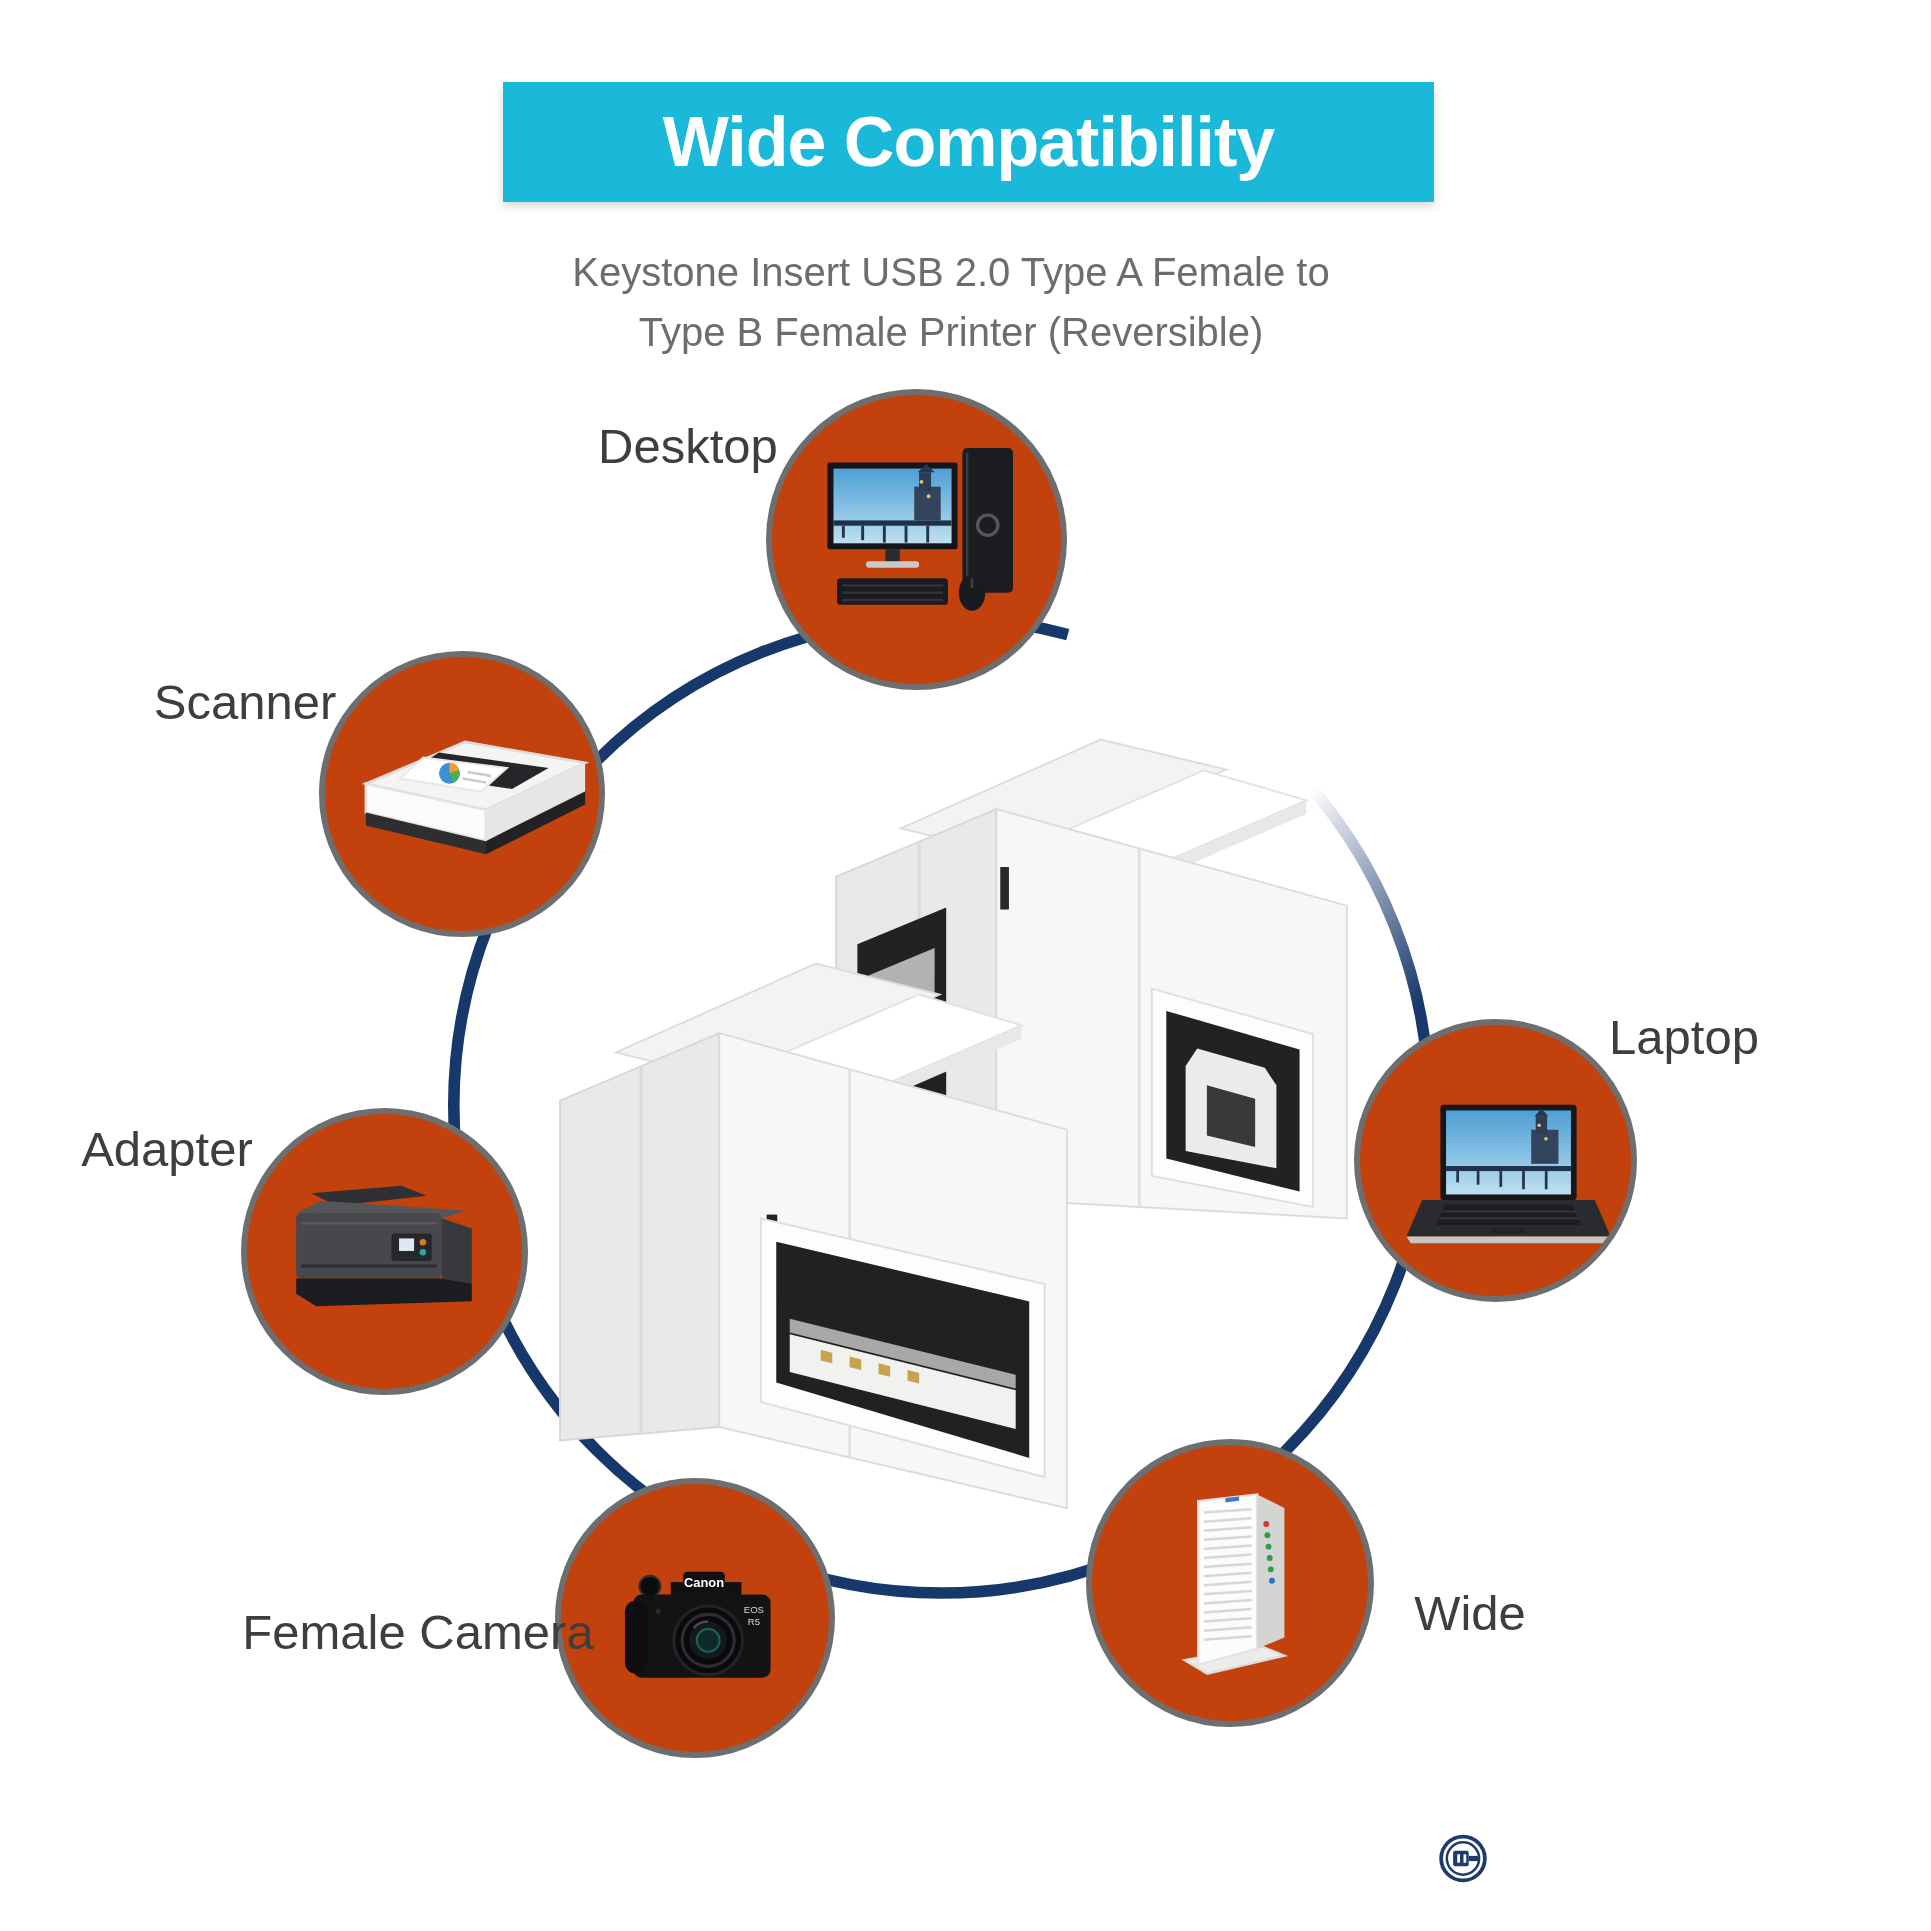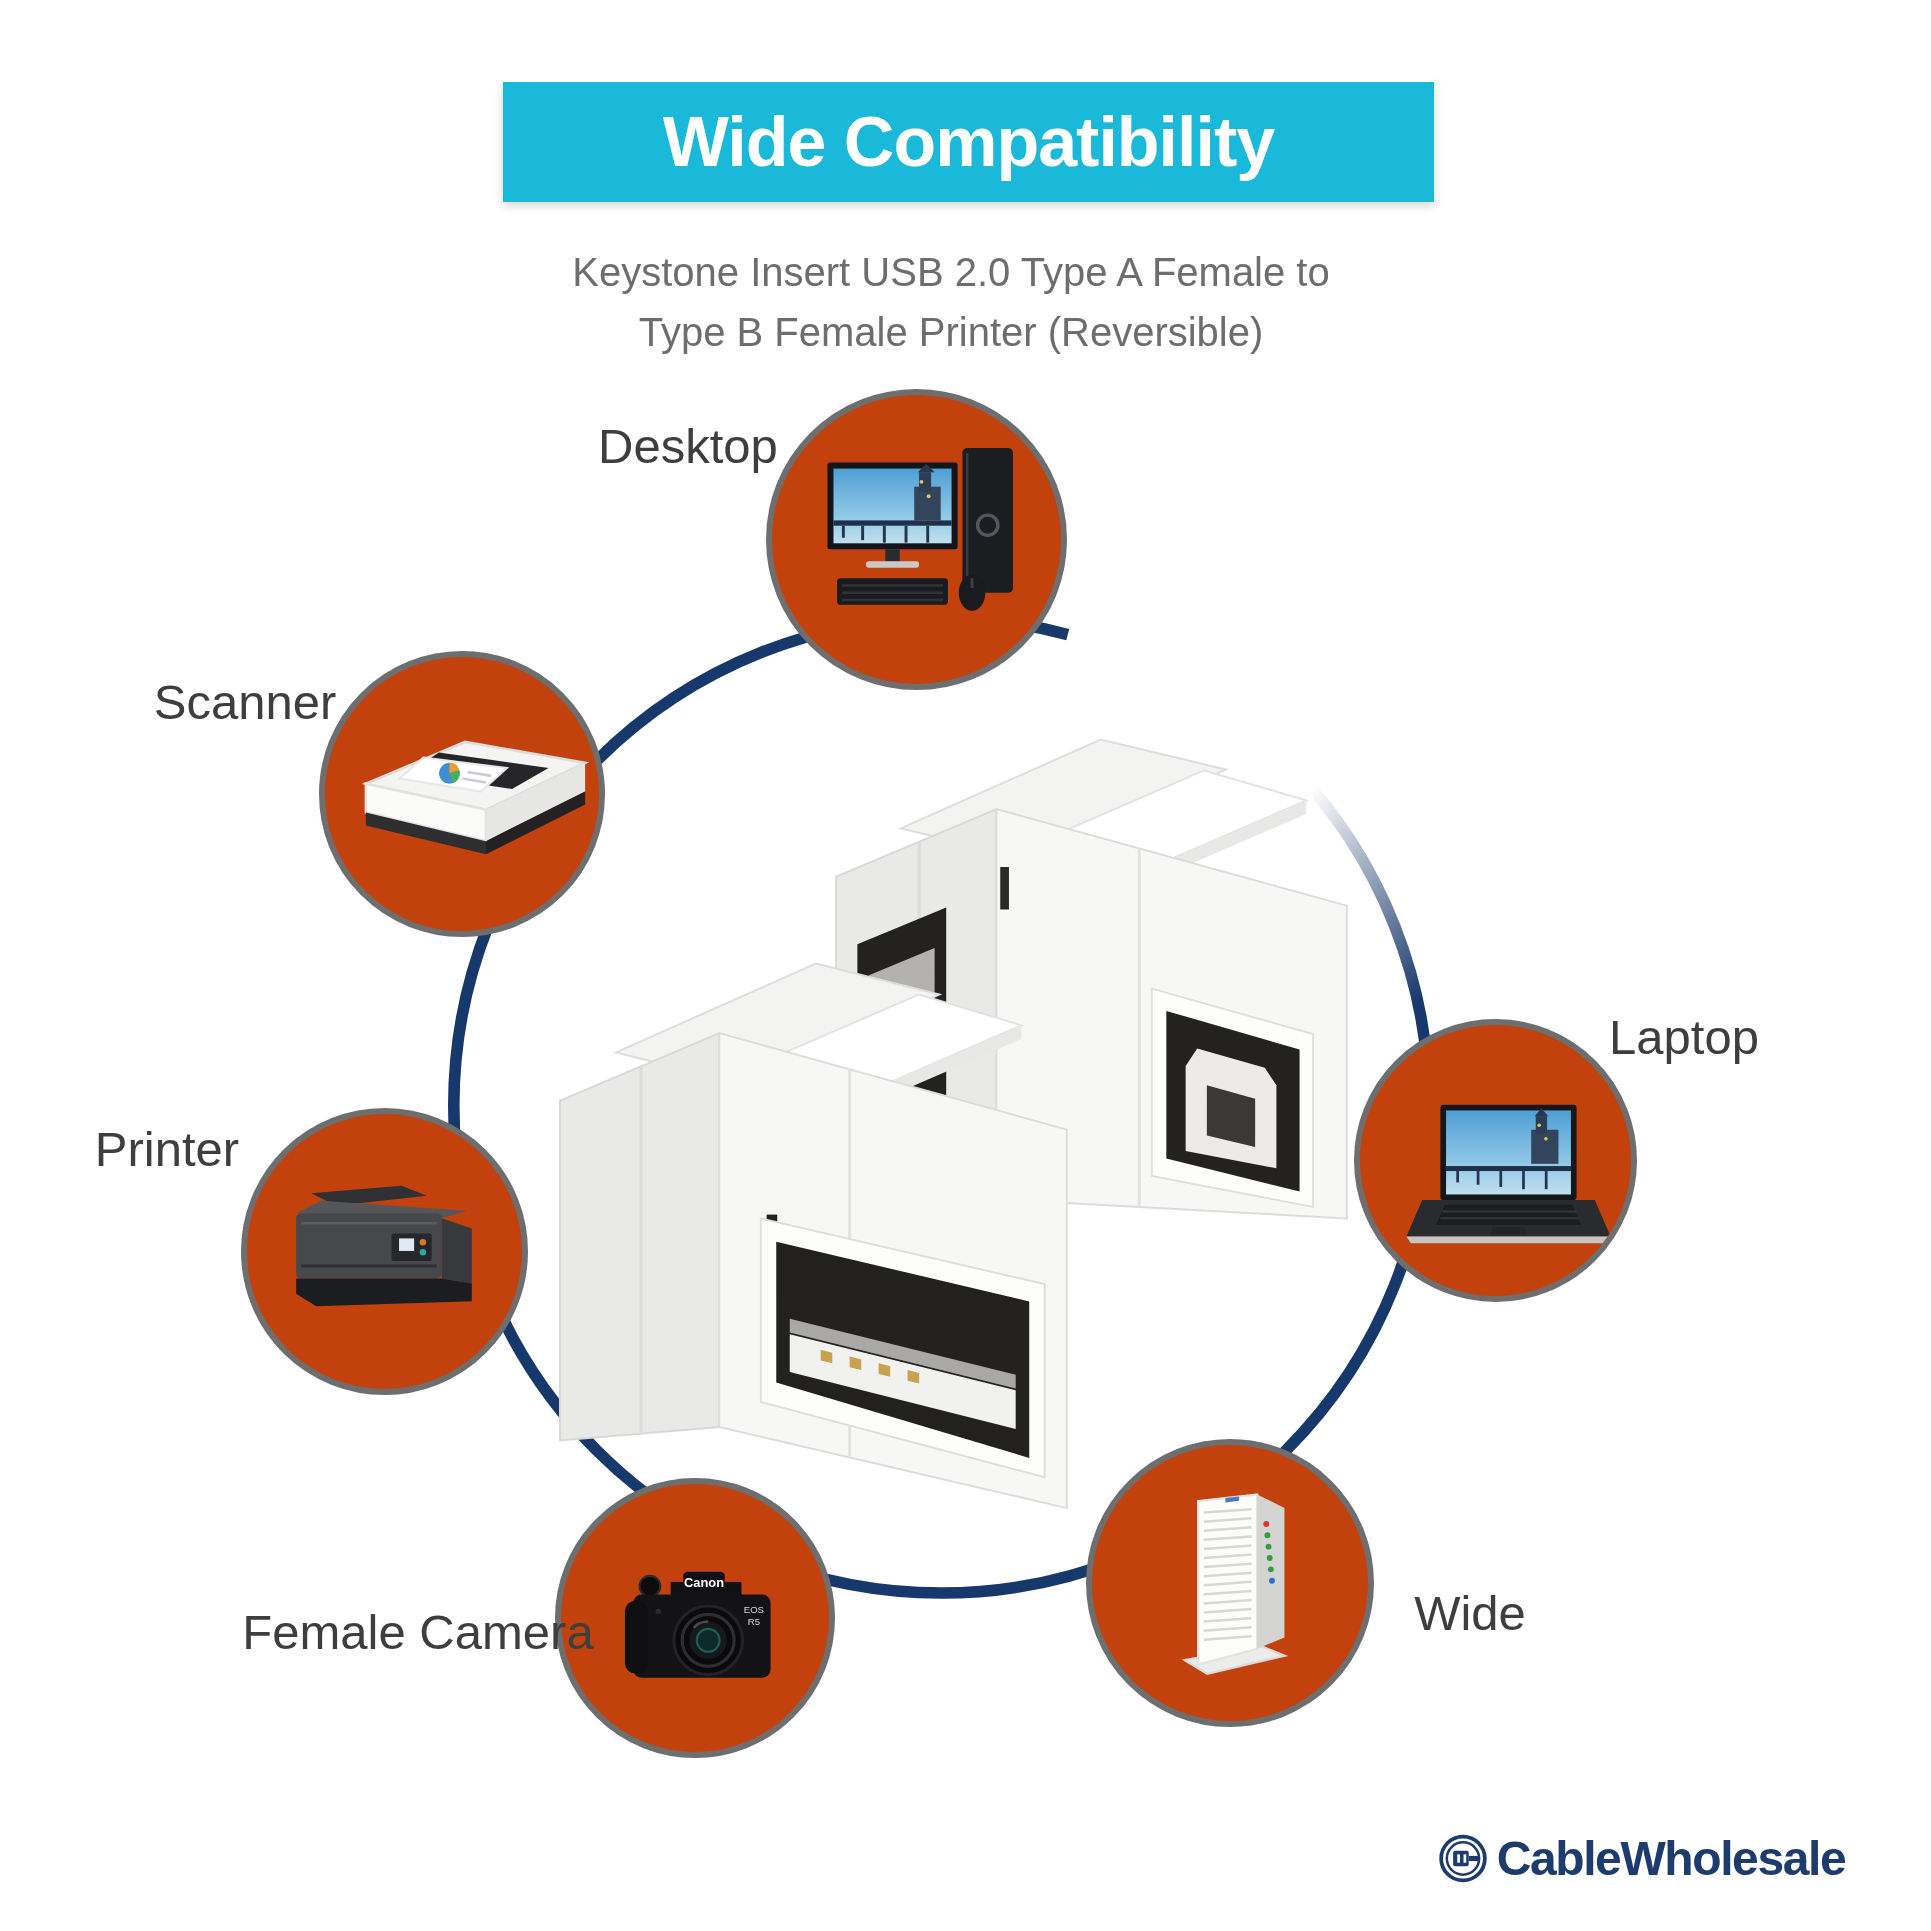--- a/index.html
+++ b/index.html
@@ -258,31 +258,30 @@
       <polygon points="22,58 78,58 82,67 18,67" fill="#1c1d21"></polygon>
       <line x1="21" y1="61" x2="80" y2="61" stroke="#34353a" stroke-width="0.8"></line>
       <line x1="20" y1="64" x2="81" y2="64" stroke="#34353a" stroke-width="0.8"></line>
       <polygon points="43,68 57,68 58,71 42,71" fill="#232428"></polygon>
       <polygon points="5,72 95,72 93,75 7,75" fill="#c6c6c4"></polygon>
     </svg>
   </div>
 
   <div class="device-label lb-desktop">Desktop</div>
   <div class="device-label lb-scanner">Scanner</div>
-  <div class="device-label lb-printer">Printer</div>
+  <div class="device-label lb-printer">Adapter</div>
   <div class="device-label lb-camera">Female Camera</div>
   <div class="device-label lb-modem">Wide</div>
   <div class="device-label lb-laptop">Laptop</div>
 
   <div class="logo">
     <svg width="50" height="55" viewBox="0 0 48 52">
       <circle cx="24" cy="26" r="21" fill="none" stroke="var(--logo-navy)" stroke-width="3.6"></circle>
       <circle cx="24" cy="26" r="15.5" fill="none" stroke="var(--logo-navy)" stroke-width="2.4"></circle>
       <rect x="14.5" y="18.5" width="15" height="15" rx="2" fill="var(--logo-navy)"></rect>
       <rect x="18.5" y="22" width="2.6" height="8" fill="#ffffff"></rect>
       <rect x="24.5" y="22" width="2.6" height="8" fill="#ffffff"></rect>
       <rect x="29.5" y="23.5" width="10" height="5" fill="var(--logo-navy)"></rect>
     </svg>
-    <span class="logo-text">CableWholesale</span>
   </div>
 
 </div>
 
 
 </body></html>

